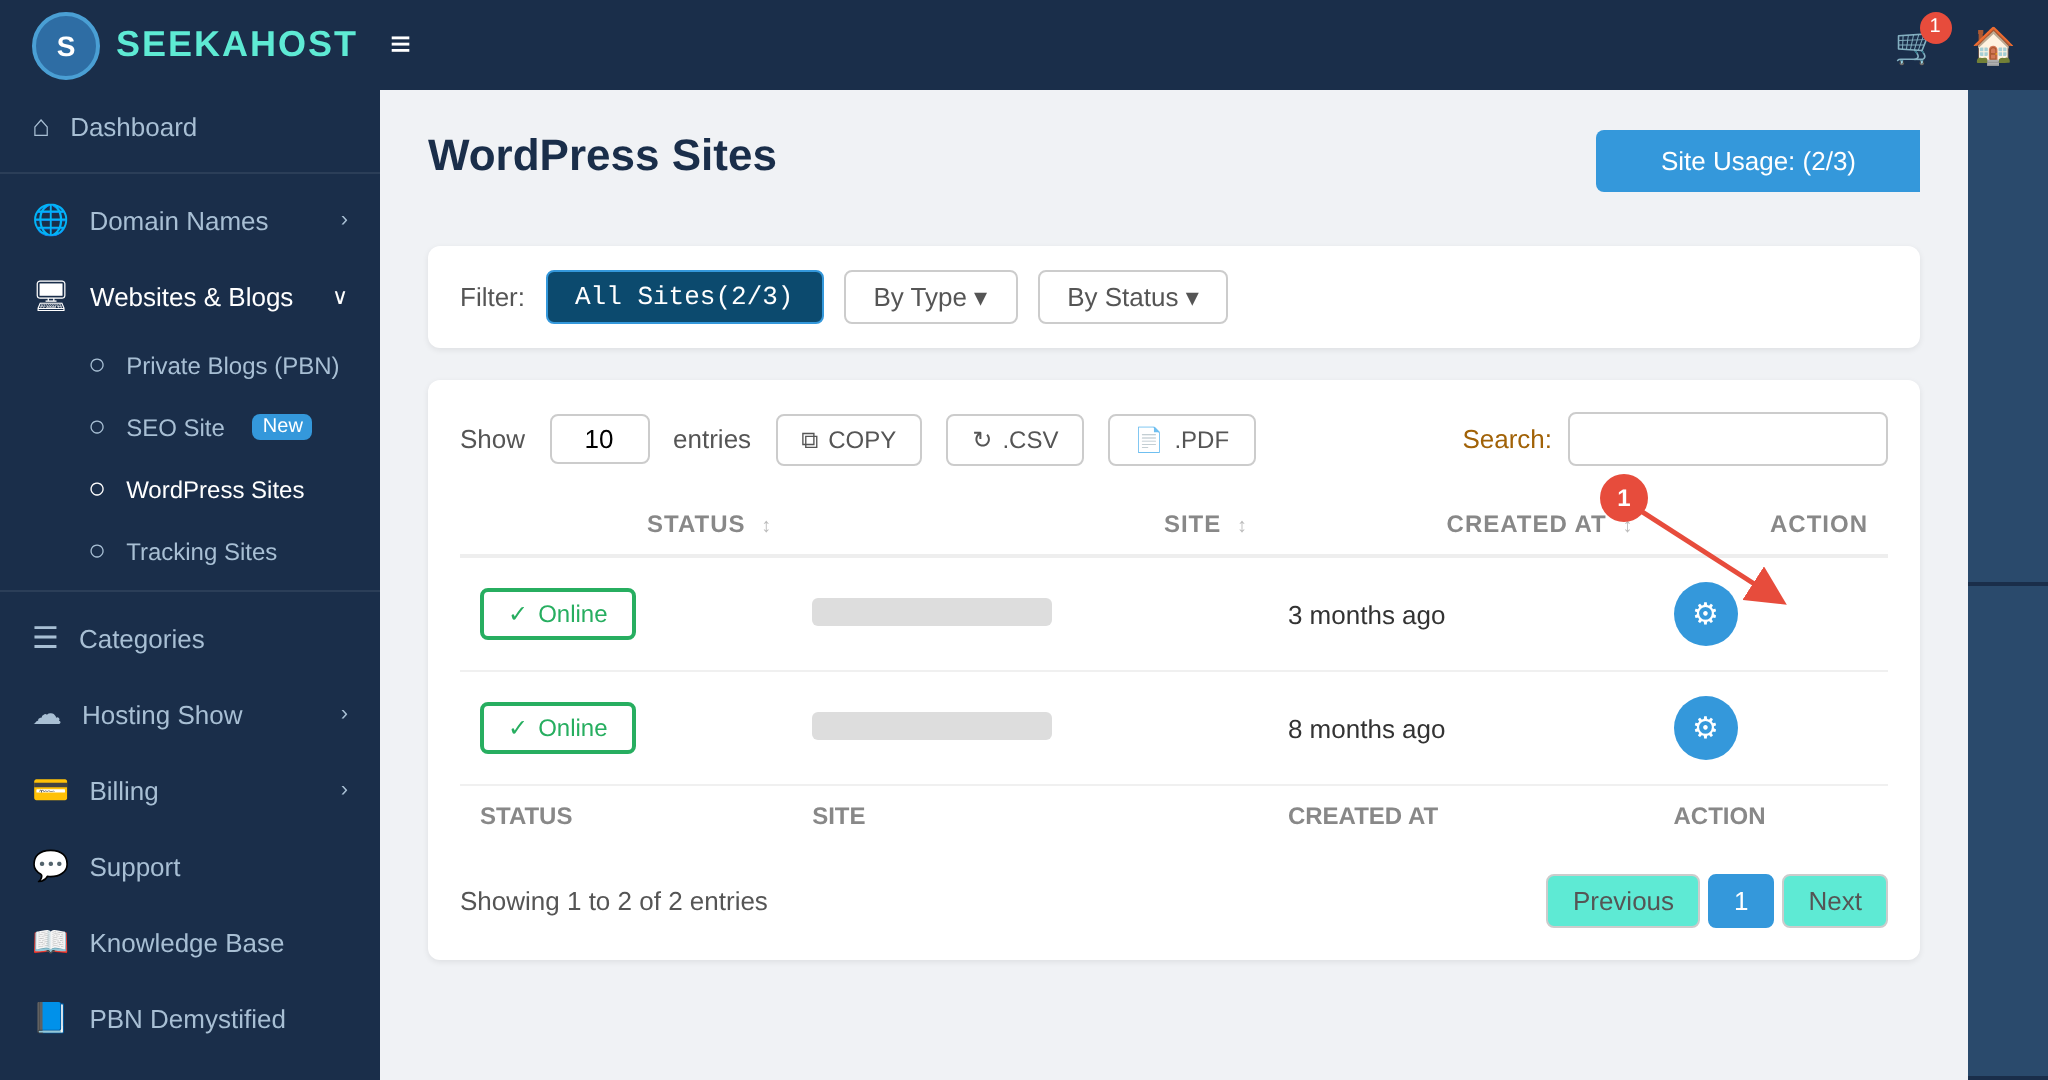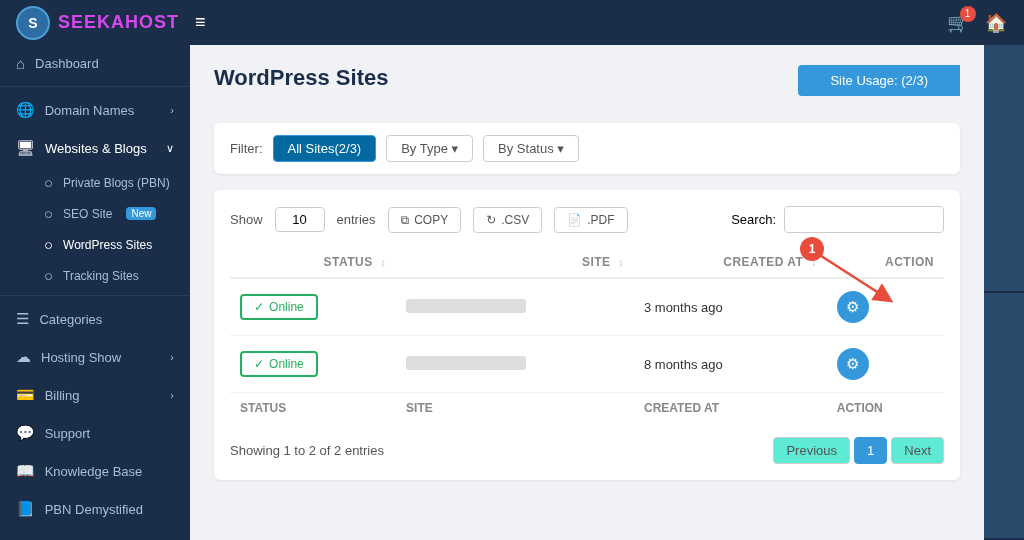--- a/index.html
+++ b/index.html
@@ -15,21 +15,21 @@
       padding: 0 16px;
       flex-shrink: 0;
     }
     .top-nav-left { display: flex; align-items: center; gap: 16px; }
     .logo-area { display: flex; align-items: center; gap: 8px; }
     .logo-circle {
       width: 34px; height: 34px; border-radius: 50%;
       background: #2e6da4; display: flex; align-items: center; justify-content: center;
       color: white; font-weight: bold; font-size: 14px; border: 2px solid #4a9fd4;
     }
-    .logo-text { color: #d946ef; font-weight: 700; font-size: 18px; letter-spacing: 1px; }
+    .logo-text { color: #5eead4; font-weight: 700; font-size: 18px; letter-spacing: 1px; }
     .hamburger { color: white; font-size: 18px; cursor: pointer; }
     .top-nav-right { display: flex; align-items: center; gap: 16px; }
     .nav-icon { color: white; font-size: 18px; position: relative; cursor: pointer; }
     .badge {
       position: absolute; top: -6px; right: -6px;
       background: #e74c3c; color: white; border-radius: 50%;
       width: 16px; height: 16px; font-size: 10px;
       display: flex; align-items: center; justify-content: center;
     }
 
@@ -65,40 +65,40 @@
       background: white; border-radius: 6px; padding: 12px 16px;
       display: flex; align-items: center; gap: 10px;
       margin-bottom: 16px; box-shadow: 0 1px 3px rgba(0,0,0,0.08);
     }
     .filter-label { font-size: 13px; color: #555; font-weight: 500; }
     .filter-btn {
       padding: 5px 14px; border-radius: 4px; font-size: 13px;
       cursor: pointer; border: 1px solid #ccc; background: white; color: #555;
       display: flex; align-items: center; gap: 5px;
     }
-    .filter-btn.active { background: #0369a1; color: white; border-color: #3498db; }
+    .filter-btn.active { background: #0c4a6e; color: white; border-color: #3498db; font-family: Liberation Mono, monospace; }
 
     
     .table-card { background: white; border-radius: 6px; padding: 16px; box-shadow: 0 1px 3px rgba(0,0,0,0.08); }
 
     .table-controls {
       display: flex; align-items: center; gap: 12px; margin-bottom: 14px;
     }
     .show-label { font-size: 13px; color: #555; }
     .entries-input {
       width: 50px; padding: 4px 8px; border: 1px solid #ccc;
       border-radius: 4px; font-size: 13px; text-align: center;
     }
     .action-btn {
       padding: 5px 12px; border: 1px solid #ccc; border-radius: 4px;
       font-size: 12px; cursor: pointer; background: white; color: #555;
       display: flex; align-items: center; gap: 5px;
     }
     .search-area { margin-left: auto; display: flex; align-items: center; gap: 8px; }
-    .search-label { font-size: 13px; color: #000000; }
+    .search-label { font-size: 13px; color: #a16207; }
     .search-input {
       padding: 5px 10px; border: 1px solid #ccc; border-radius: 4px;
       font-size: 13px; width: 160px;
     }
 
     
     table { width: 100%; border-collapse: collapse; font-size: 13px; }
     thead th {
       text-align: right; padding: 8px 10px; color: #888;
       font-weight: 600; font-size: 12px; text-transform: uppercase;

